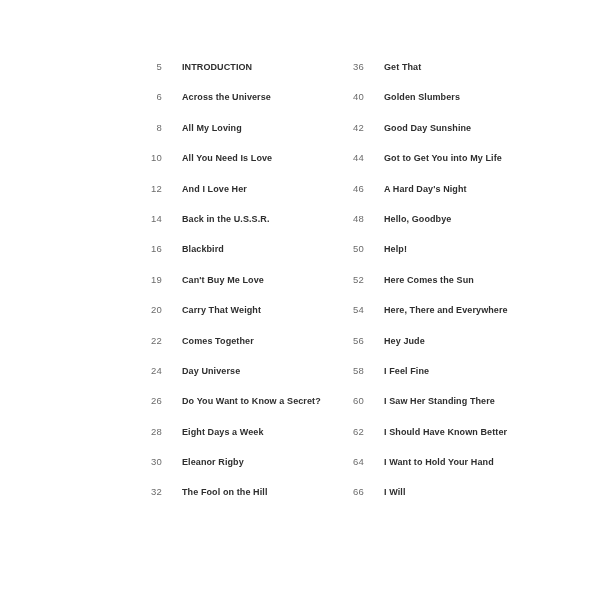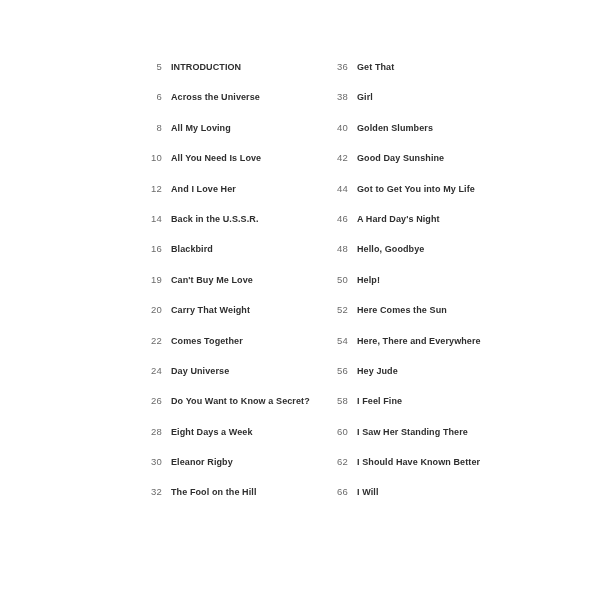--- a/index.html
+++ b/index.html
@@ -13,36 +13,36 @@
       position: relative;
       overflow: hidden;
       font-family: "Liberation Sans", "DejaVu Sans", sans-serif;
     }
     .toc-column {
       position: absolute;
       top: 61px;
       width: 200px;
     }
     #col-left { left: 134px; }
-    #col-right { left: 320px; }
+    #col-right { left: 336px; }
     .toc-entry {
       display: flex;
       align-items: baseline;
       height: 30.4px;
       white-space: nowrap;
     }
     .toc-page {
       width: 28px;
       text-align: right;
       font-size: 9.5px;
       color: #6b6b6b;
       letter-spacing: 0.2px;
     }
     .toc-title {
-      margin-left: 9px;
+      margin-left: 20px;
       font-size: 9px;
       font-weight: bold;
       color: #2e2e2e;
       letter-spacing: 0.1px;
     }
   </style>
 </head>
 <body>
 
 <div id="col-left" class="toc-column">
@@ -106,24 +106,20 @@
       <span class="toc-page">32</span>
       <span class="toc-title">The Fool on the Hill</span>
     </div>
   </div>
 <div id="col-right" class="toc-column">
     <div class="toc-entry">
       <span class="toc-page">36</span>
       <span class="toc-title">Get That</span>
     </div>
     <div class="toc-entry">
-      <span class="toc-page">38</span>
-      <span class="toc-title">Girl</span>
-    </div>
-    <div class="toc-entry">
       <span class="toc-page">40</span>
       <span class="toc-title">Golden Slumbers</span>
     </div>
     <div class="toc-entry">
       <span class="toc-page">42</span>
       <span class="toc-title">Good Day Sunshine</span>
     </div>
     <div class="toc-entry">
       <span class="toc-page">44</span>
       <span class="toc-title">Got to Get You into My Life</span>
@@ -158,16 +154,20 @@
     </div>
     <div class="toc-entry">
       <span class="toc-page">60</span>
       <span class="toc-title">I Saw Her Standing There</span>
     </div>
     <div class="toc-entry">
       <span class="toc-page">62</span>
       <span class="toc-title">I Should Have Known Better</span>
     </div>
     <div class="toc-entry">
+      <span class="toc-page">64</span>
+      <span class="toc-title">I Want to Hold Your Hand</span>
+    </div>
+    <div class="toc-entry">
       <span class="toc-page">66</span>
       <span class="toc-title">I Will</span>
     </div>
   </div>
 
 </body></html>

